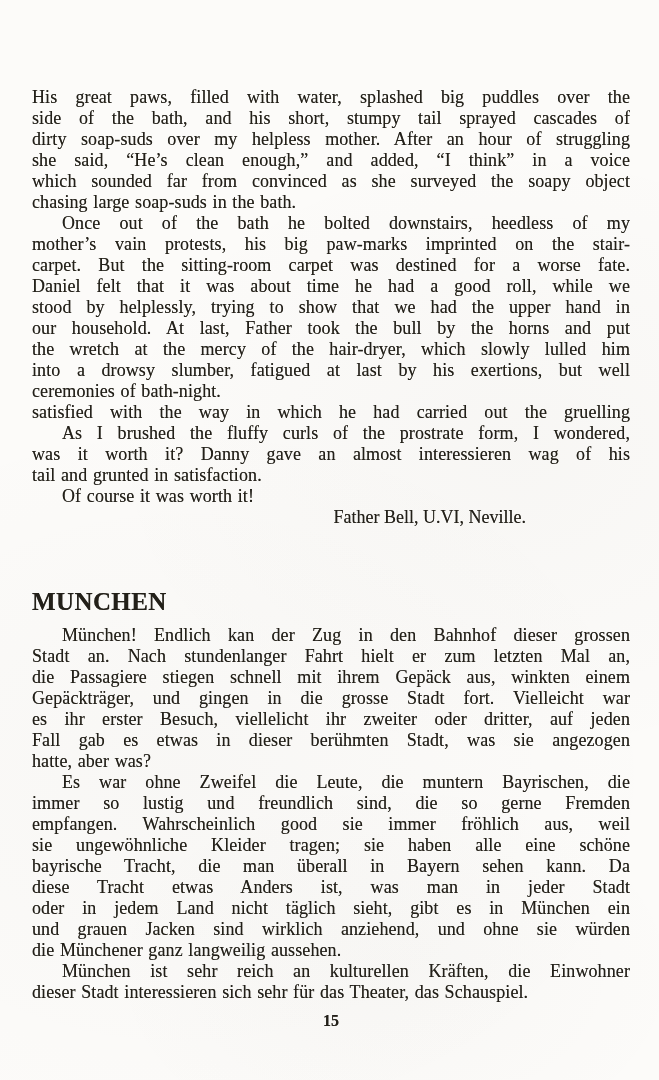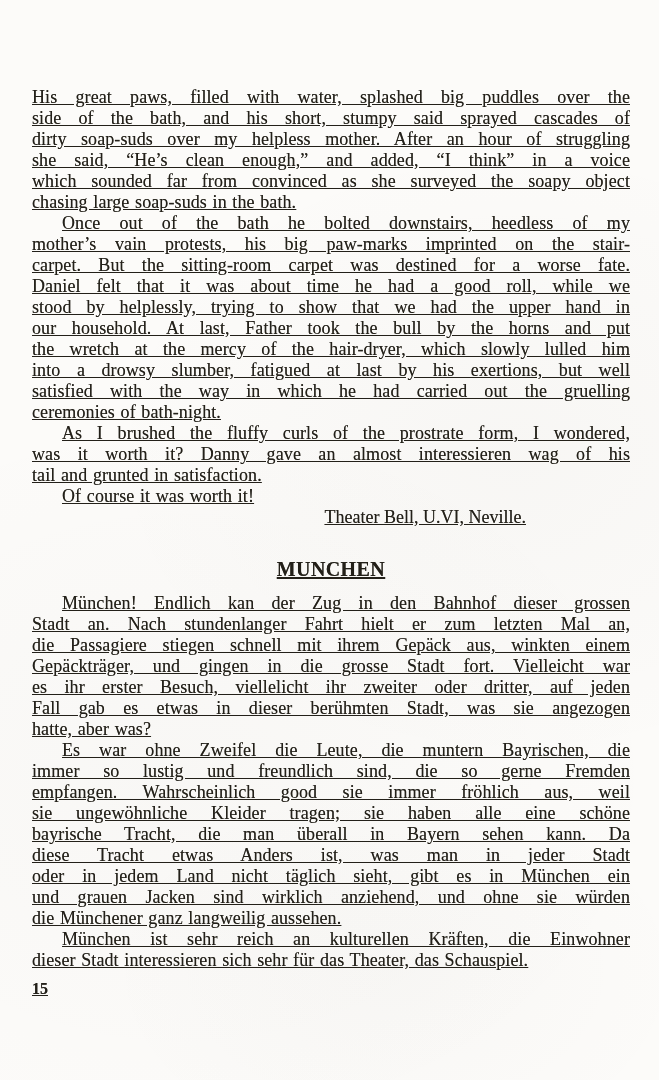--- a/index.html
+++ b/index.html
@@ -18,21 +18,20 @@
     font-family: "Liberation Serif", "DejaVu Serif", serif;
     color: #232019;
   }
   .page {
     position: relative;
     width: 659px;
     height: 1080px;
   }
   .content {
     padding: 87px 29px 0 32px;
-    text-decoration: underline;
   }
   .para { margin: 0; }
   .tline {
     display: block;
     font-size: 18px;
     line-height: 21px;
     text-align: justify;
     text-align-last: justify;
     letter-spacing: 0.1px;
     word-spacing: 1px;
@@ -42,75 +41,74 @@
   .tline.last { text-align-last: left; }
   .tline.indent { text-indent: 30px; }
   .byline {
     font-size: 18px;
     line-height: 21px;
     text-align: right;
     padding-right: 104px;
     text-shadow: 0 0 0.5px rgba(35, 32, 25, 0.55);
   }
   .heading {
-    margin: 31px 0 13px 0;
-    font-size: 20px;
+    margin: 63px 0 13px 0;
+    font-size: 25px;
     line-height: 21px;
     font-weight: bold;
-    text-align: center;
     letter-spacing: 0.4px;
     text-shadow: 0 0 0.5px rgba(35, 32, 25, 0.6);
   }
   .pagenum {
     margin-top: 8px;
     font-size: 16px;
     line-height: 20px;
     font-weight: bold;
-    text-align: left;
+    text-align: center;
     text-shadow: 0 0 0.5px rgba(35, 32, 25, 0.55);
   }
 </style>
 </head>
 <body>
 
 <div class="page">
   <main class="content">
 
     <section>
       <div>
           <p class="para">
             <span class="tline">His great paws, filled with water, splashed big puddles over the</span>
-            <span class="tline">side of the bath, and his short, stumpy said sprayed cascades of</span>
+            <span class="tline">side of the bath, and his short, stumpy tail sprayed cascades of</span>
             <span class="tline">dirty soap-suds over my helpless mother. After an hour of struggling</span>
             <span class="tline">she said, “He’s clean enough,” and added, “I think” in a voice</span>
             <span class="tline">which sounded far from convinced as she surveyed the soapy object</span>
             <span class="tline last">chasing large soap-suds in the bath.</span>
           </p>
           <p class="para">
             <span class="tline indent">Once out of the bath he bolted downstairs, heedless of my</span>
             <span class="tline">mother’s vain protests, his big paw-marks imprinted on the stair-</span>
             <span class="tline">carpet. But the sitting-room carpet was destined for a worse fate.</span>
             <span class="tline">Daniel felt that it was about time he had a good roll, while we</span>
             <span class="tline">stood by helplessly, trying to show that we had the upper hand in</span>
             <span class="tline">our household. At last, Father took the bull by the horns and put</span>
             <span class="tline">the wretch at the mercy of the hair-dryer, which slowly lulled him</span>
             <span class="tline">into a drowsy slumber, fatigued at last by his exertions, but well</span>
+            <span class="tline last">ceremonies of bath-night.</span>
             <span class="tline">satisfied with the way in which he had carried out the gruelling</span>
-            <span class="tline last">ceremonies of bath-night.</span>
           </p>
           <p class="para">
             <span class="tline indent">As I brushed the fluffy curls of the prostrate form, I wondered,</span>
             <span class="tline">was it worth it? Danny gave an almost interessieren wag of his</span>
             <span class="tline last">tail and grunted in satisfaction.</span>
           </p>
           <p class="para">
             <span class="tline last indent">Of course it was worth it!</span>
           </p>
         </div>
-      <div class="byline">Theater Bell, U.VI, Neville.</div>
+      <div class="byline">Father Bell, U.VI, Neville.</div>
     </section>
 
     <section>
       <h2 class="heading">MUNCHEN</h2>
       <div>
           <p class="para">
             <span class="tline indent">München! Endlich kan der Zug in den Bahnhof dieser grossen</span>
             <span class="tline">Stadt an. Nach stundenlanger Fahrt hielt er zum letzten Mal an,</span>
             <span class="tline">die Passagiere stiegen schnell mit ihrem Gepäck aus, winkten einem</span>
             <span class="tline">Gepäckträger, und gingen in die grosse Stadt fort. Vielleicht war</span>

